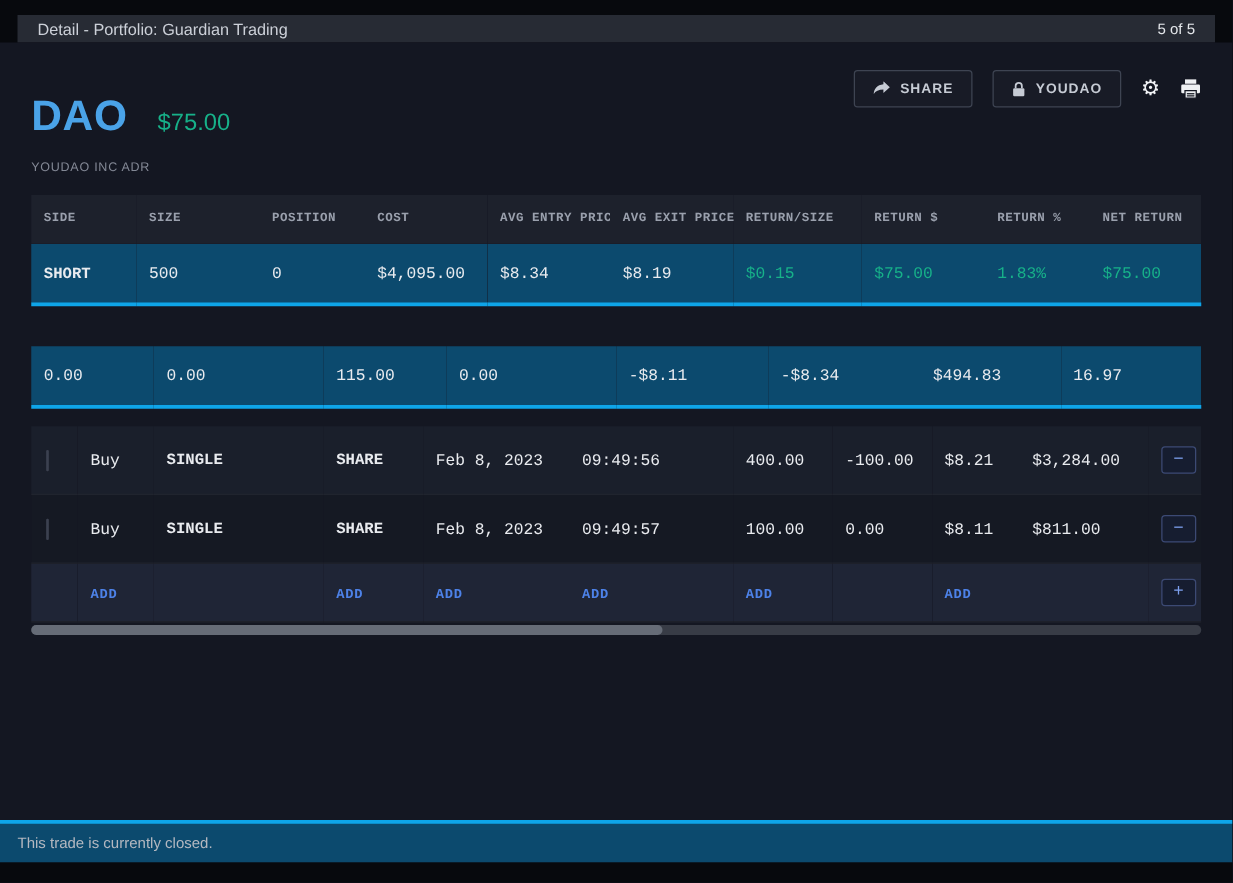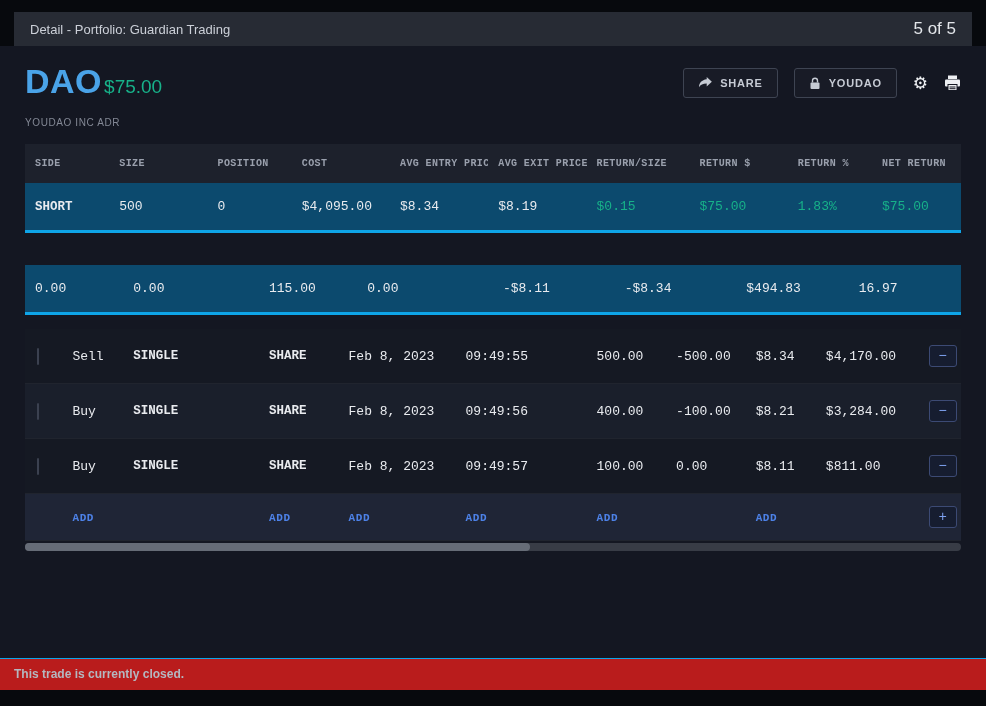--- a/index.html
+++ b/index.html
@@ -2,30 +2,30 @@
 <html><head>
 <meta charset="utf-8">
 <style>
   * { margin:0; padding:0; box-sizing:border-box; }
   html,body { width:986px; height:706px; overflow:hidden; }
   body { font-family:"Liberation Sans","DejaVu Sans",sans-serif; background:#07090d; }
   .app { width:986px; height:706px; display:flex; flex-direction:column; }
 
   
   .topbar-wrap { padding:12px 14px 0; background:#07090d; }
-  .topbar { height:34px; background:#272b34; display:flex; align-items:center;
+  .topbar { height:22px; background:#272b34; display:flex; align-items:center;
             justify-content:space-between; padding:2px 16px; }
   .breadcrumb { color:#ccd0d8; font-size:13px; }
-  .pager { color:#e3e6ea; font-size:17px; }
+  .pager { color:#e3e6ea; font-size:12px; }
 
   
   .main { flex:1; background:#141722; display:flex; flex-direction:column; }
   .title-row { display:flex; justify-content:space-between; align-items:flex-start;
                padding:16px 25px 4px; }
-  .symbol-line { display:flex; align-items:baseline; gap:2px; }
+  .symbol-line { display:flex; align-items:baseline; gap:24px;margin-top:24px; }
   .symbol { font-size:34px; font-weight:bold; color:#4aa3e8; letter-spacing:0.5px; }
   .amount { font-size:19px; color:#17b189; }
   .company { font-size:10px; color:#83889​5; color:#838895; letter-spacing:0.6px; margin-top:16px; }
   .header-actions { display:flex; align-items:center; gap:16px; margin-top:6px; }
   .btn { display:inline-flex; align-items:center; gap:8px; height:30px; padding:0 14px;
          border:1px solid #3e4452; border-radius:3px; background:rgba(255,255,255,0.02);
          color:#c6cbd4; font-size:11px; font-weight:bold; letter-spacing:0.8px; cursor:pointer; }
   .btn svg { display:block; }
   .icon-btn { background:none; border:none; color:#eef0f3; cursor:pointer; display:flex; align-items:center; }
   .gear-glyph { font-size:17px; color:#f0f2f5; }
@@ -53,22 +53,22 @@
               border-radius:3px; cursor:pointer; }
   .cb-cell { padding-left:12px; }
   .mini-btn { width:28px; height:22px; display:flex; align-items:center; justify-content:center;
               border:1px solid #3c4a74; border-radius:3px; background:#161d30; color:#7da0ee;
               font-size:14px; cursor:pointer; line-height:1; }
   .add-link { color:#4d82e8; font-size:11px; font-weight:bold; letter-spacing:0.6px; cursor:pointer; text-decoration:none; }
 
   .scrollbar { margin:2px 25px 0; height:8px; background:#383c46; border-radius:4px; position:relative; }
   .scroll-thumb { position:absolute; left:0; top:0; height:8px; width:54%; background:#666c77; border-radius:4px; cursor:grab; }
 
-  .status-bar { border-top:1px solid #0ea5e9; background:#b91c1c; padding:8px 14px 9px;
-                font-size:12px; color:#b4b8c0;font-weight:bold; }
+  .status-bar { border-top:3px solid #0ea5e9; background:#0c4a6e; padding:8px 14px 9px;
+                font-size:12px; color:#b4b8c0; }
   .bottom-gap { height:16px; background:#07090d; }
   .spacer { flex:1; }
 </style>
 </head>
 <body>
 
 <div class="app">
 
   <div class="topbar-wrap">
     <div class="topbar">
@@ -196,35 +196,20 @@
         <col style="width:12.5%">
           <col style="width:14%">
           <col style="width:8.5%">
           <col style="width:8.5%">
         <col style="width:7.5%">
           <col style="width:11%">
           <col style="width:4.5%">
       </colgroup>
       <tbody>
 
-      <tr class="row-a">
-        <td class="cb-cell"><span class="checkbox"></span></td>
-        <td>Sell</td>
-        <td class="bold-cell">SINGLE</td>
-        <td class="bold-cell">SHARE</td>
-        <td>Feb 8, 2023</td>
-        <td>09:49:55</td>
-        <td>500.00</td>
-        <td>-500.00</td>
-        <td>$8.34</td>
-        <td>$4,170.00</td>
-        <td>
-              <span class="mini-btn">−</span>
-            </td>
-      </tr>
 
       <tr class="row-b">
         <td class="cb-cell"><span class="checkbox"></span></td>
         <td>Buy</td>
         <td class="bold-cell">SINGLE</td>
         <td class="bold-cell">SHARE</td>
         <td>Feb 8, 2023</td>
         <td>09:49:56</td>
         <td>400.00</td>
         <td>-100.00</td>

